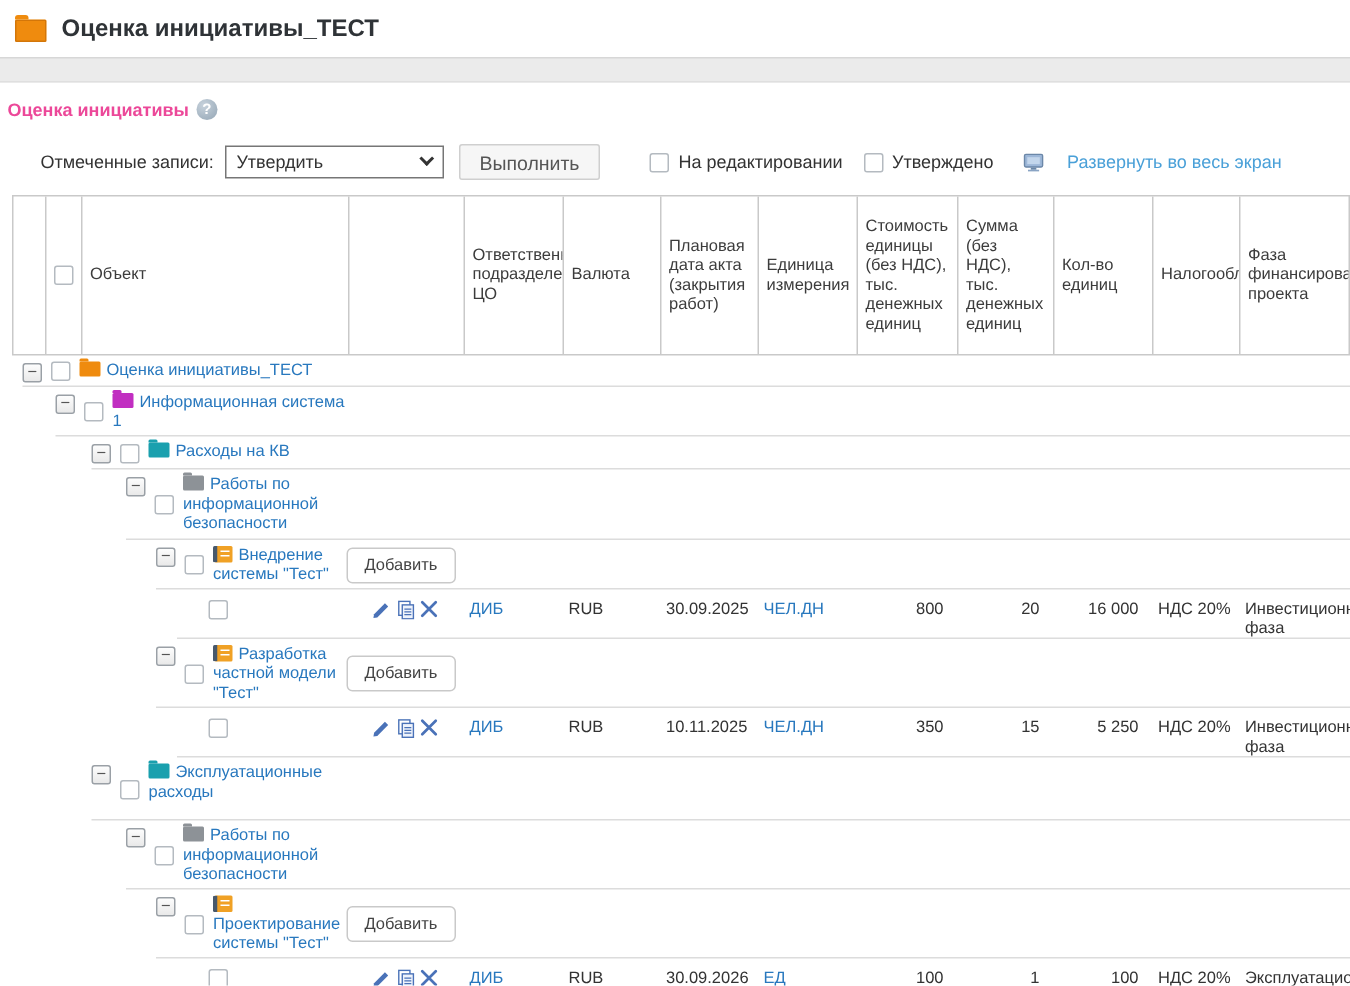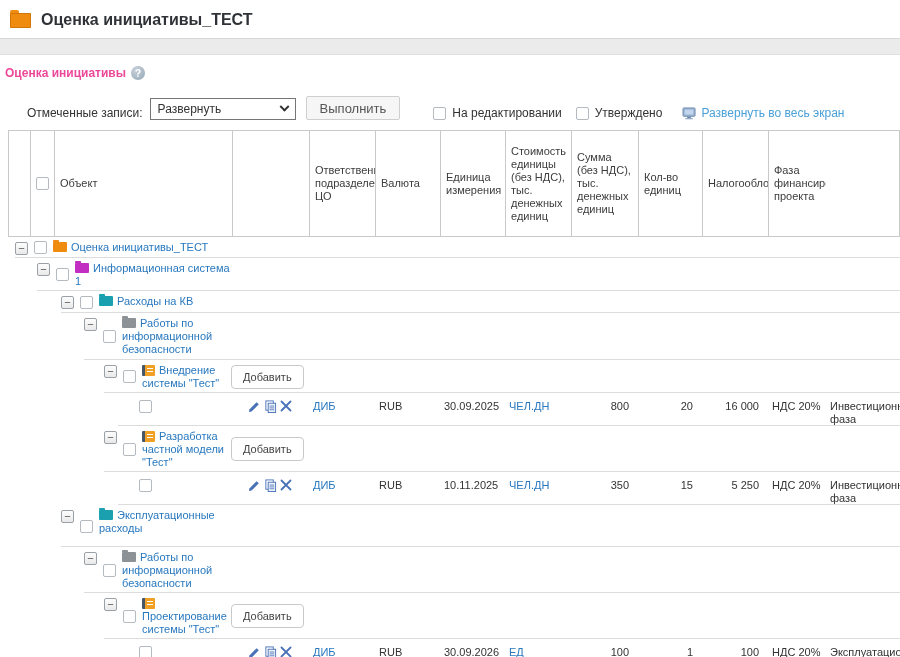--- a/index.html
+++ b/index.html
@@ -15,30 +15,30 @@
   .big-folder{position:relative;display:inline-block;width:21px;height:15px;background:var(--folder-orange);border-radius:1px;box-shadow:inset 0 0 0 1px rgba(160,80,0,.35);}
   .big-folder::before{content:"";position:absolute;top:-3px;left:0;width:9px;height:3px;background:var(--folder-orange);border-radius:2px 2px 0 0;}
   .page-title{font-size:16px;font-weight:bold;color:#2f3337;}
   .top-band{height:17px;background:var(--topbar-bg);border-top:1px solid #d7d7d7;border-bottom:1px solid #dfdfdf;}
 
   
   .section-row{display:flex;align-items:center;gap:5px;margin:11px 0 0 5px;}
   .section-title{font-size:12px;font-weight:bold;color:#ec4899;}
   .help-icon{display:inline-flex;align-items:center;justify-content:center;width:14px;height:14px;border-radius:50%;
     background:radial-gradient(circle at 35% 30%,#c7d2dc,#93a5b4);color:#fff;font-size:10px;font-weight:bold;cursor:pointer;}
-  .toolbar{display:flex;align-items:flex-end;margin:16px 0 0 27px;font-size:12px;}
+  .toolbar{display:flex;align-items:center;margin:16px 0 0 27px;font-size:12px;}
   .select{width:146px;height:22px;margin-left:7px;border:1px solid #767676;background:#fff;display:inline-flex;
     align-items:center;justify-content:space-between;padding:0 7px;cursor:pointer;}
   .sel-arrow{width:7px;height:7px;border-right:2px solid #333;border-bottom:2px solid #333;transform:rotate(45deg) translate(-2px,-2px);}
   .exec-btn{height:24px;margin-left:10px;padding:0 13px;background:#f6f6f6;border:1px solid #cfcfcf;border-radius:2px;
     color:#555;font-size:13px;cursor:pointer;}
   .cbgroup{display:inline-flex;align-items:center;gap:6px;color:#333;cursor:pointer;}
   .cb{display:inline-block;width:13px;height:13px;border:1px solid #b4bac0;border-radius:2px;background:#fff;flex:none;cursor:pointer;}
   .gap33{margin-left:33px}.gap14{margin-left:14px}
-  .fs-link{display:inline-flex;align-items:center;gap:4px;margin-left:20px;color:var(--fullscreen-link);cursor:pointer;}
+  .fs-link{display:inline-flex;align-items:center;gap:14px;margin-left:20px;color:var(--fullscreen-link);cursor:pointer;}
 
   
   .tbl{margin:10px 0 0 8px;width:892px;}
   .thead{display:grid;grid-template-columns:21px 24px 178px 77px 66px 65px 65px 66px 67px 64px 66px 58px 1fr;
     height:107px;border:1px solid var(--header-border);}
   .hcell{border-left:1px solid var(--header-border);display:flex;align-items:center;padding:4px 5px;
     font-size:11px;line-height:13px;color:#3c3c3c;overflow:hidden;}
   .hcell:first-child{border-left:none;}
   .hcell.center{justify-content:center;}
 
@@ -87,21 +87,21 @@
 <div class="top-band"></div>
 
 <div class="section-row">
   <span class="section-title">Оценка инициативы</span>
   <span class="help-icon">?</span>
 </div>
 
 <div class="toolbar">
   <span>Отмеченные записи:</span>
   <div class="select">
-    <span>Развернуть</span>
+    <span>Утвердить</span>
     <span class="sel-arrow"></span>
   </div>
   <button class="exec-btn">Выполнить</button>
   <label class="cbgroup gap33">
     <span class="cb"></span>
     <span>На редактировании</span>
   </label>
   <label class="cbgroup gap14">
     <span class="cb"></span>
     <span>Утверждено</span>
@@ -121,20 +121,21 @@
 
   <div class="thead">
     <div class="hcell"></div>
     <div class="hcell center">
       <span class="cb"></span>
     </div>
     <div class="hcell">Объект</div>
     <div class="hcell"></div>
     <div class="hcell">Ответственное подразделение ЦО</div>
     <div class="hcell">Валюта</div>
+    <div class="hcell">Плановая дата акта (закрытия работ)</div>
     <div class="hcell">Единица измерения</div>
     <div class="hcell">Стоимость единицы (без НДС), тыс. денежных единиц</div>
     <div class="hcell">Сумма (без НДС), тыс. денежных единиц</div>
     <div class="hcell">Кол-во единиц</div>
     <div class="hcell">Налогообложение</div>
     <div class="hcell">Фаза финансирования проекта</div>
   </div>
 
   <div class="trow r-lvl0 mh21">
     <div class="cell tree">

